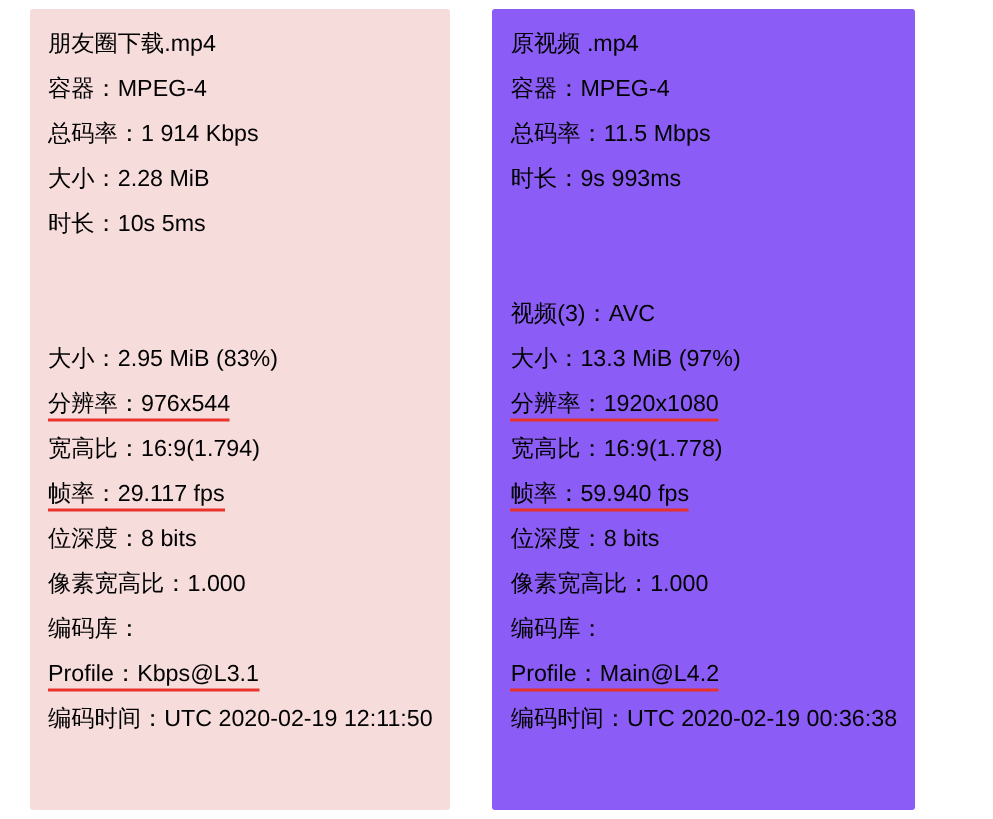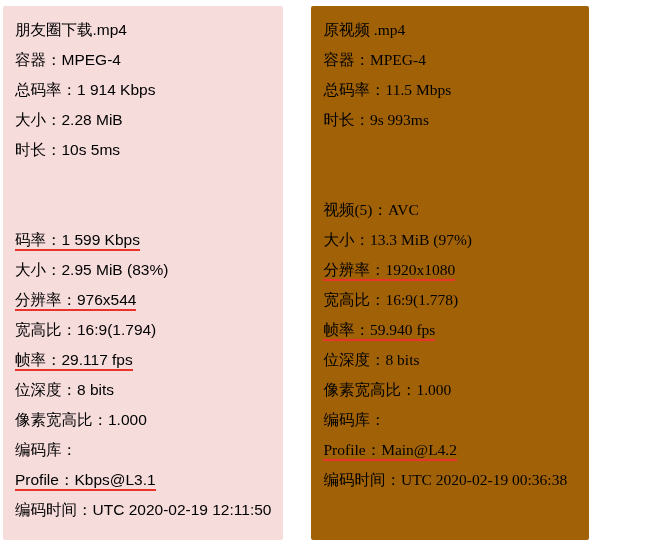--- a/index.html
+++ b/index.html
@@ -11,38 +11,37 @@
     width: 662px;
     height: 546px;
     font-family: "Liberation Sans", sans-serif;
     position: relative;
     overflow: hidden;
   }
   .panels {
     display: flex;
     flex-direction: row;
     gap: 28px;
-    padding: 6px 3px;
+    padding: 6px 20px;
     box-sizing: border-box;
     width: 592px;
     height: 546px;
   }
   .panel {
     flex: 1 1 0;
     box-sizing: border-box;
     padding: 10px 12px 8px 12px;
     border-radius: 2px;
     position: relative;
   }
   .panel.left {
     background: #f7dcdc;
   }
   .panel.right {
-    background: #a16207;
-    font-family: Liberation Serif, serif;
+    background: #8b5cf6;
   }
   .line {
     position: relative;
     font-size: 15.5px;
     color: #000000;
     line-height: 1.0;
     height: 30px;
     display: flex;
     align-items: center;
     white-space: nowrap;
@@ -85,23 +84,20 @@
       </div>
     <div class="line">
         <span class="txt">时长：10s 5ms</span>
       </div>
     <div class="line spacer">
         <span class="txt"></span>
       </div>
     <div class="line spacer">
         <span class="txt"></span>
       </div>
-    <div class="line underlined">
-        <span class="txt">码率：1 599 Kbps</span>
-      </div>
     <div class="line">
         <span class="txt">大小：2.95 MiB (83%)</span>
       </div>
     <div class="line underlined">
         <span class="txt">分辨率：976x544</span>
       </div>
     <div class="line">
         <span class="txt">宽高比：16:9(1.794)</span>
       </div>
     <div class="line underlined">
@@ -138,21 +134,21 @@
     <div class="line">
         <span class="txt">时长：9s 993ms</span>
       </div>
     <div class="line spacer">
         <span class="txt"></span>
       </div>
     <div class="line spacer">
         <span class="txt"></span>
       </div>
     <div class="line">
-        <span class="txt">视频(5)：AVC</span>
+        <span class="txt">视频(3)：AVC</span>
       </div>
     <div class="line">
         <span class="txt">大小：13.3 MiB (97%)</span>
       </div>
     <div class="line underlined">
         <span class="txt">分辨率：1920x1080</span>
       </div>
     <div class="line">
         <span class="txt">宽高比：16:9(1.778)</span>
       </div>

